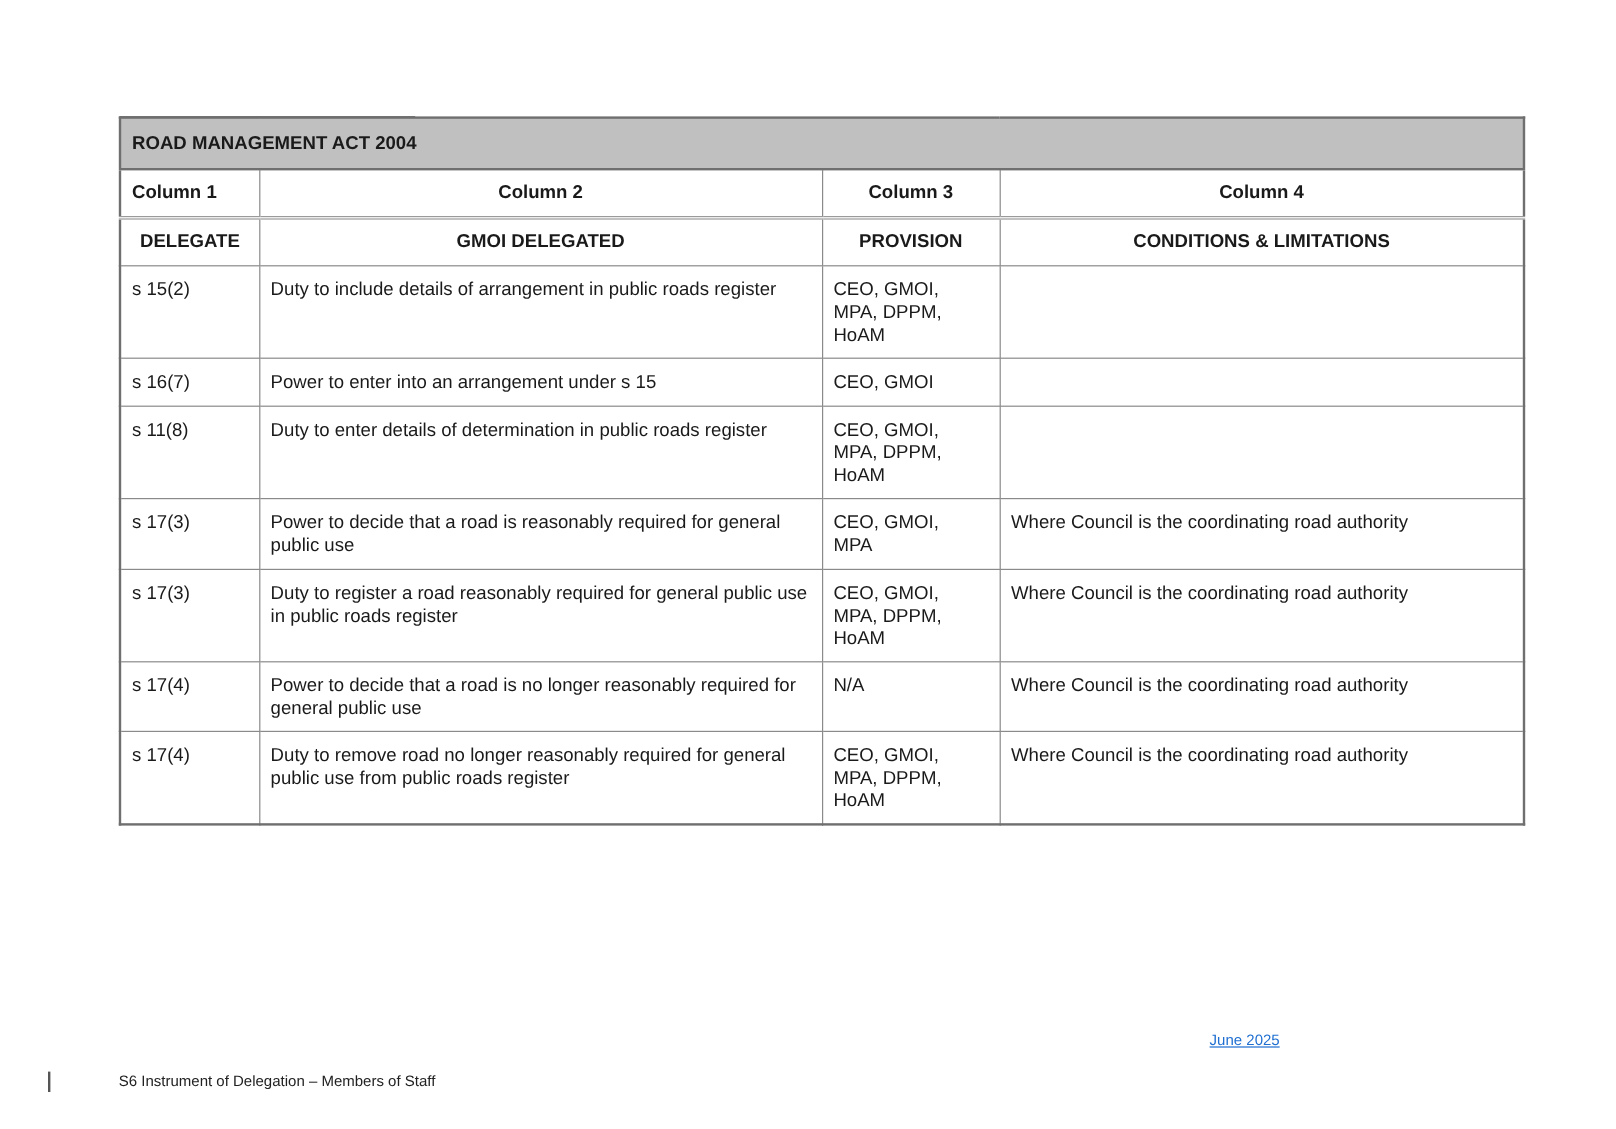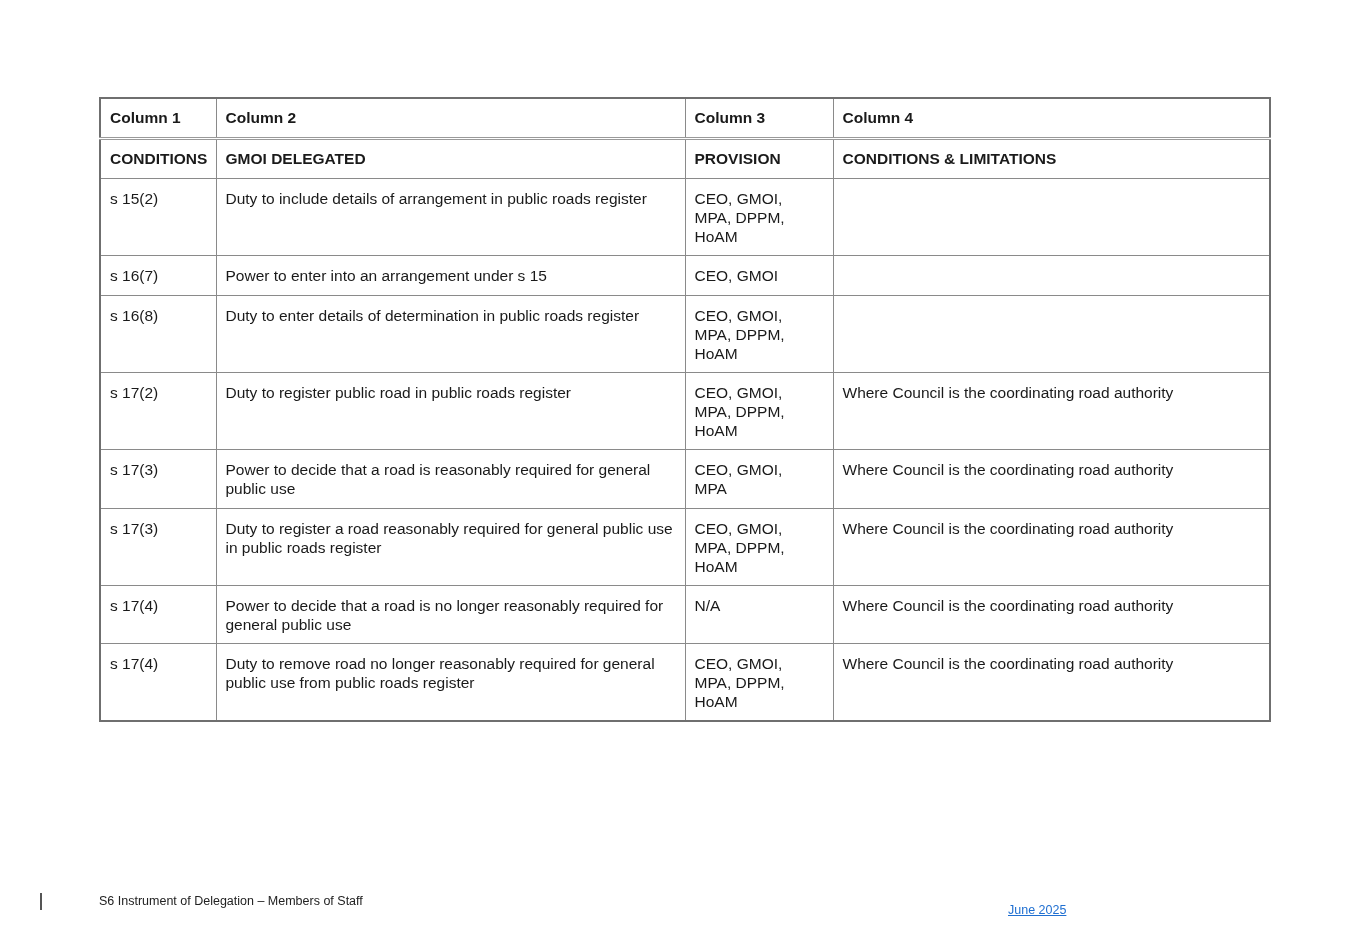--- a/index.html
+++ b/index.html
@@ -25,61 +25,64 @@
   }
   .title-row td {
     background: #c0c0c0; font-weight: bold; height: 43px;
     vertical-align: middle; padding-top: 0; font-size: 15.5px;
     border-bottom: 2px solid #6f6f6f;
   }
   .colnum-row td, .head-row td {
     font-weight: bold; vertical-align: middle; padding-top: 0; height: 40px;
   }
   .colnum-row td { border-bottom: 3px double #9a9a9a; }
-  .center { }
+  .center { text-align: center; }
   .left { text-align: left; margin-top: 12px; }
   .h77 { height: 77px; }
   .h40 { height: 40px; padding-left: 16px; }
   .h59 { height: 59px; }
   .h58 { height: 58px; }
   .h78 { height: 78px; }
   .cell-lines span { display: block; }
   .footer-bar {
     position: absolute; left: 40px; top: 893px; width: 2px; height: 17px;
     background: #555;
   }
   .footer-title {
     position: absolute; left: 99px; top: 894px; font-size: 12.5px; color: #222; text-align: center;
   }
   .footer-date {
-    position: absolute; left: 1008px; top: 903px; font-size: 12.5px;
+    position: absolute; left: 1008px; top: 860px; font-size: 12.5px;
     color: #1f6fd1; text-decoration: underline;
   }
 </style>
 </head>
 <body>
 
 <div class="top-accent"></div>
 
 <table class="page-table">
   <colgroup>
     <col style="width:116px">
     <col style="width:469px">
     <col style="width:148px">
     <col style="width:437px">
   </colgroup>
   <tbody>
+    <tr class="title-row">
+      <td colspan="4">ROAD MANAGEMENT ACT 2004</td>
+    </tr>
     <tr class="colnum-row">
       <td class="left">Column 1</td>
       <td class="center">Column 2</td>
       <td class="center">Column 3</td>
       <td class="center">Column 4</td>
     </tr>
     <tr class="head-row">
-      <td class="center">CONDITIONS</td>
+      <td class="center">DELEGATE</td>
       <td class="center">GMOI DELEGATED</td>
       <td class="center">PROVISION</td>
       <td class="center">CONDITIONS &amp; LIMITATIONS</td>
     </tr>
   </tbody>
   <tbody id="data-rows">
       <tr class="h77">
         <td>s 15(2)</td>
         <td>Duty to include details of arrangement in public roads register</td>
         <td class="cell-lines">
@@ -91,38 +94,28 @@
       </tr>
       <tr class="h40">
         <td>s 16(7)</td>
         <td>Power to enter into an arrangement under s 15</td>
         <td class="cell-lines">
           <span>CEO, GMOI</span>
         </td>
         <td></td>
       </tr>
       <tr class="h77">
-        <td>s 16(8)</td>
+        <td>s 11(8)</td>
         <td>Duty to enter details of determination in public roads register</td>
         <td class="cell-lines">
           <span>CEO, GMOI,</span>
           <span>MPA, DPPM,</span>
           <span>HoAM</span>
         </td>
         <td></td>
-      </tr>
-      <tr class="h77">
-        <td>s 17(2)</td>
-        <td>Duty to register public road in public roads register</td>
-        <td class="cell-lines">
-          <span>CEO, GMOI,</span>
-          <span>MPA, DPPM,</span>
-          <span>HoAM</span>
-        </td>
-        <td>Where Council is the coordinating road authority</td>
       </tr>
       <tr class="h59">
         <td>s 17(3)</td>
         <td>Power to decide that a road is reasonably required for general public use</td>
         <td class="cell-lines">
           <span>CEO, GMOI,</span>
           <span>MPA</span>
         </td>
         <td>Where Council is the coordinating road authority</td>
       </tr>

